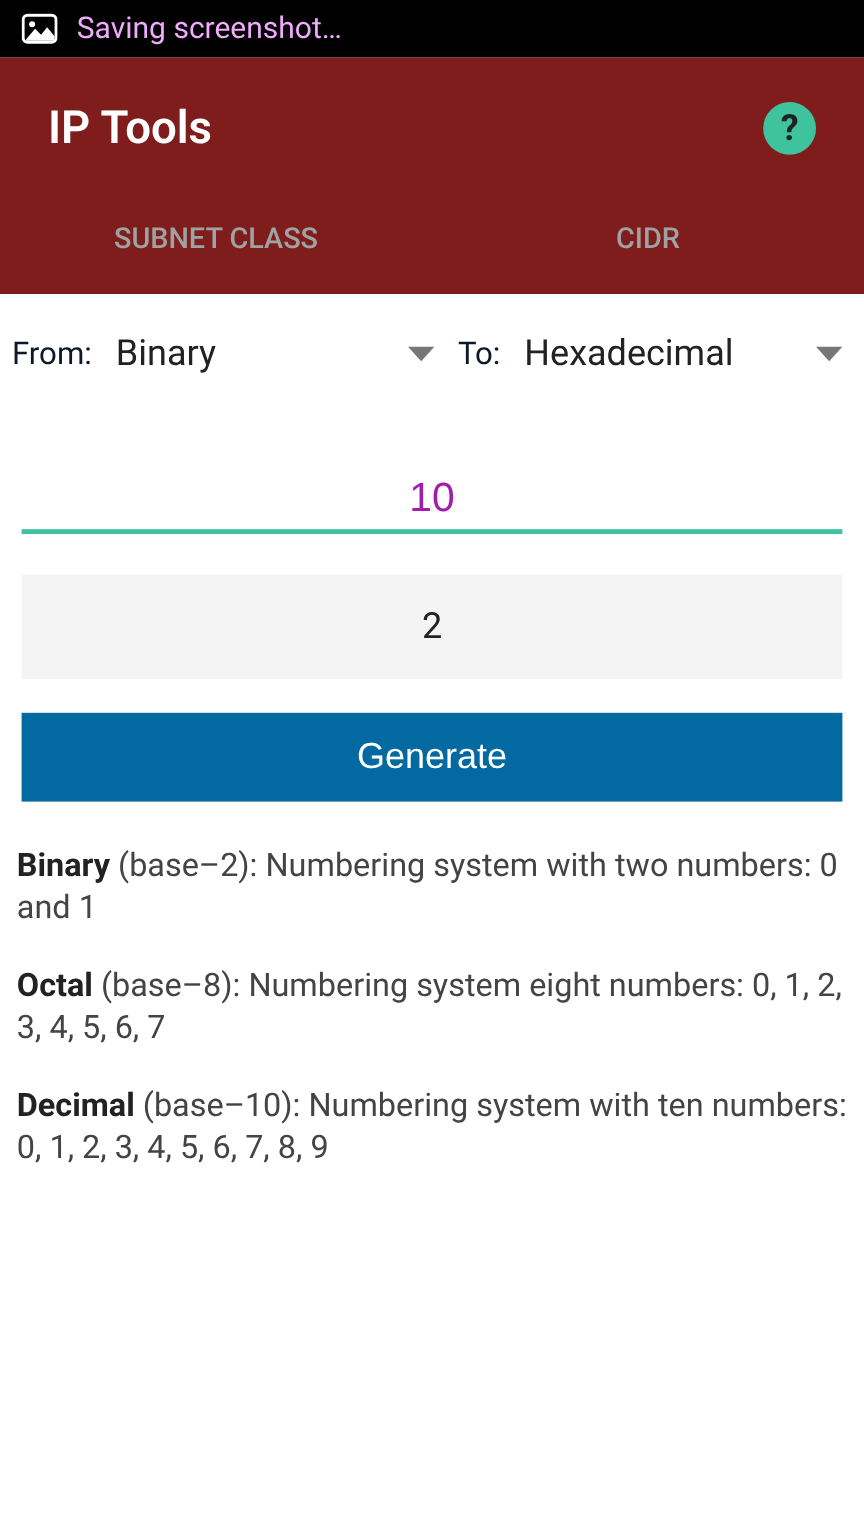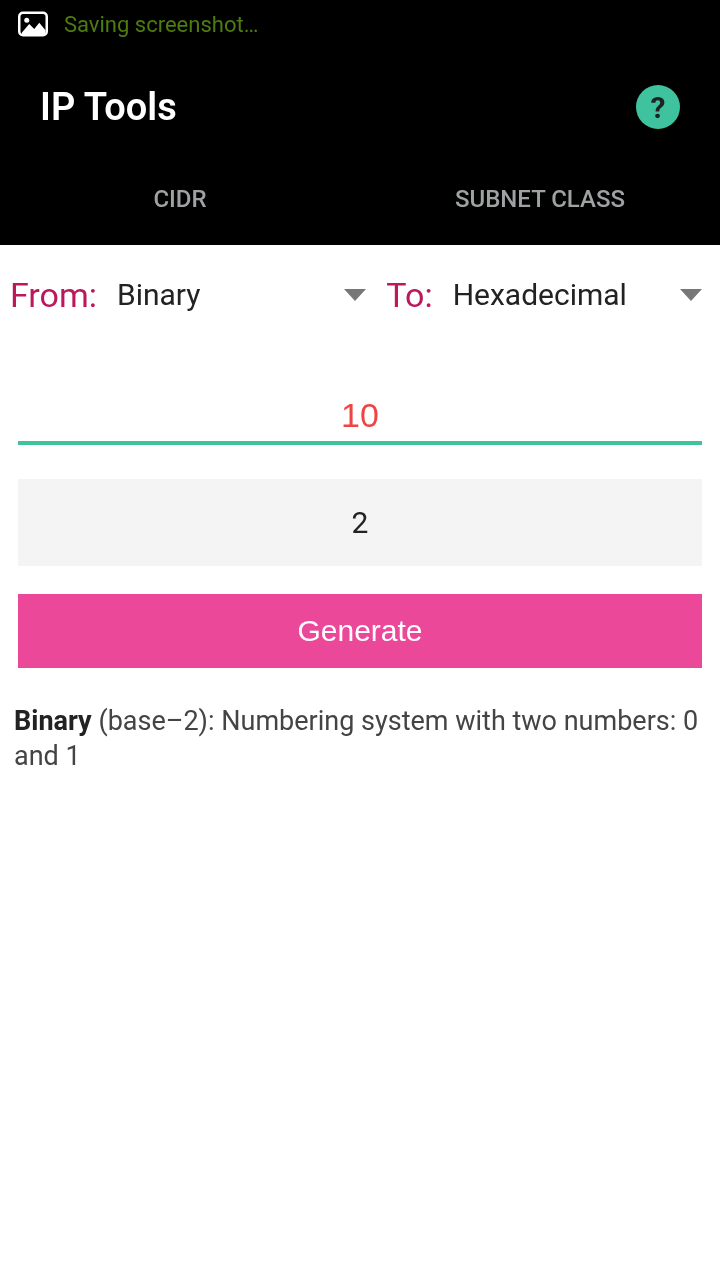--- a/index.html
+++ b/index.html
@@ -4,33 +4,33 @@
 <style>
   * { box-sizing: border-box; margin: 0; padding: 0; }
   html, body { width: 720px; height: 1280px; font-family: Roboto, Arial, sans-serif; background: #fff; overflow: hidden; }
   
   .status-bar {
     background: #000;
     height: 48px;
     display: flex;
     align-items: center;
     padding: 0 18px;
-    color: #4d7c0f;
-    font-size: 22px;
+    color: #f0abfc;
+    font-size: 25px;
   }
   .status-icon {
     width: 30px;
     height: 26px;
     margin-right: 16px;
     position: relative;
   }
   .status-icon svg { width: 100%; height: 100%; }
   
   .app-header {
-    background: #000000;
+    background: #7f1d1d;
     color: #fff;
     padding-top: 37px;
   }
   .title-row {
     display: flex;
     align-items: center;
     justify-content: space-between;
     padding: 0 40px 30px 40px;
   }
   .app-title {
@@ -77,22 +77,22 @@
   .content {
     padding: 28px 10px 0 10px;
   }
   
   .convert-row {
     display: flex;
     align-items: center;
     gap: 12px;
   }
   .label {
-    font-size: 34px;
-    color: #be185d;
+    font-size: 26px;
+    color: #0f172a;
   }
   .dropdown {
     flex: 1;
     display: flex;
     align-items: center;
     justify-content: space-between;
     font-size: 30px;
     color: #222;
     padding: 4px 8px;
     cursor: pointer;
@@ -109,42 +109,42 @@
     padding: 0 8px;
   }
   .num-input {
     width: 100%;
     border: none;
     border-bottom: 4px solid #3fc39e;
     font-size: 34px;
     text-align: center;
     padding: 10px 0 6px 0;
     outline: none;
-    color: #ef4444;
+    color: #a21caf;
     background: transparent;
     caret-color: #3fc39e;
   }
   .output-box {
     margin-top: 34px;
     width: 100%;
     background: #f4f4f4;
     font-size: 30px;
     text-align: center;
     padding: 26px 0;
     color: #222;
   }
   
   .btn-row {
     display: flex;
     gap: 28px;
     margin: 28px 8px 0 8px;
   }
   .btn {
     flex: 1;
-    background: #ec4899;
+    background: #0369a1;
     color: #fff;
     font-size: 30px;
     font-weight: 400;
     border: none;
     padding: 20px 0;
     cursor: pointer;
   }
   
   .info {
     margin: 36px 4px 0 4px;
@@ -168,22 +168,22 @@
   </span>
   <span>Saving screenshot…</span>
 </div>
 
 <div class="app-header">
   <div class="title-row">
     <div class="app-title">IP Tools</div>
     <div class="help-btn">?</div>
   </div>
   <div class="tabs">
+    <div class="tab">SUBNET CLASS</div>
     <div class="tab">CIDR</div>
-    <div class="tab">SUBNET CLASS</div>
   </div>
 </div>
 
 <div class="content">
   <div class="convert-row">
     <span class="label">From:</span>
     <div class="dropdown">
       <span>Binary</span>
       <span class="arrow"></span>
     </div>
@@ -198,14 +198,16 @@
     <input class="num-input" type="text" value="10" style="">
     <div class="output-box">2</div>
   </div>
 
   <div class="btn-row">
     <button class="btn">Generate</button>
   </div>
 
   <div class="info">
     <p><span class="term">Binary</span><span> (base–2): Numbering system with two numbers: 0 and 1</span></p>
+    <p><span class="term"> Octal</span><span> (base–8): Numbering system eight numbers: 0, 1, 2, 3, 4, 5, 6, 7</span></p>
+    <p><span class="term"> Decimal</span><span> (base–10): Numbering system with ten numbers: 0, 1, 2, 3, 4, 5, 6, 7, 8, 9</span></p>
   </div>
 </div>
 
 </body></html>

